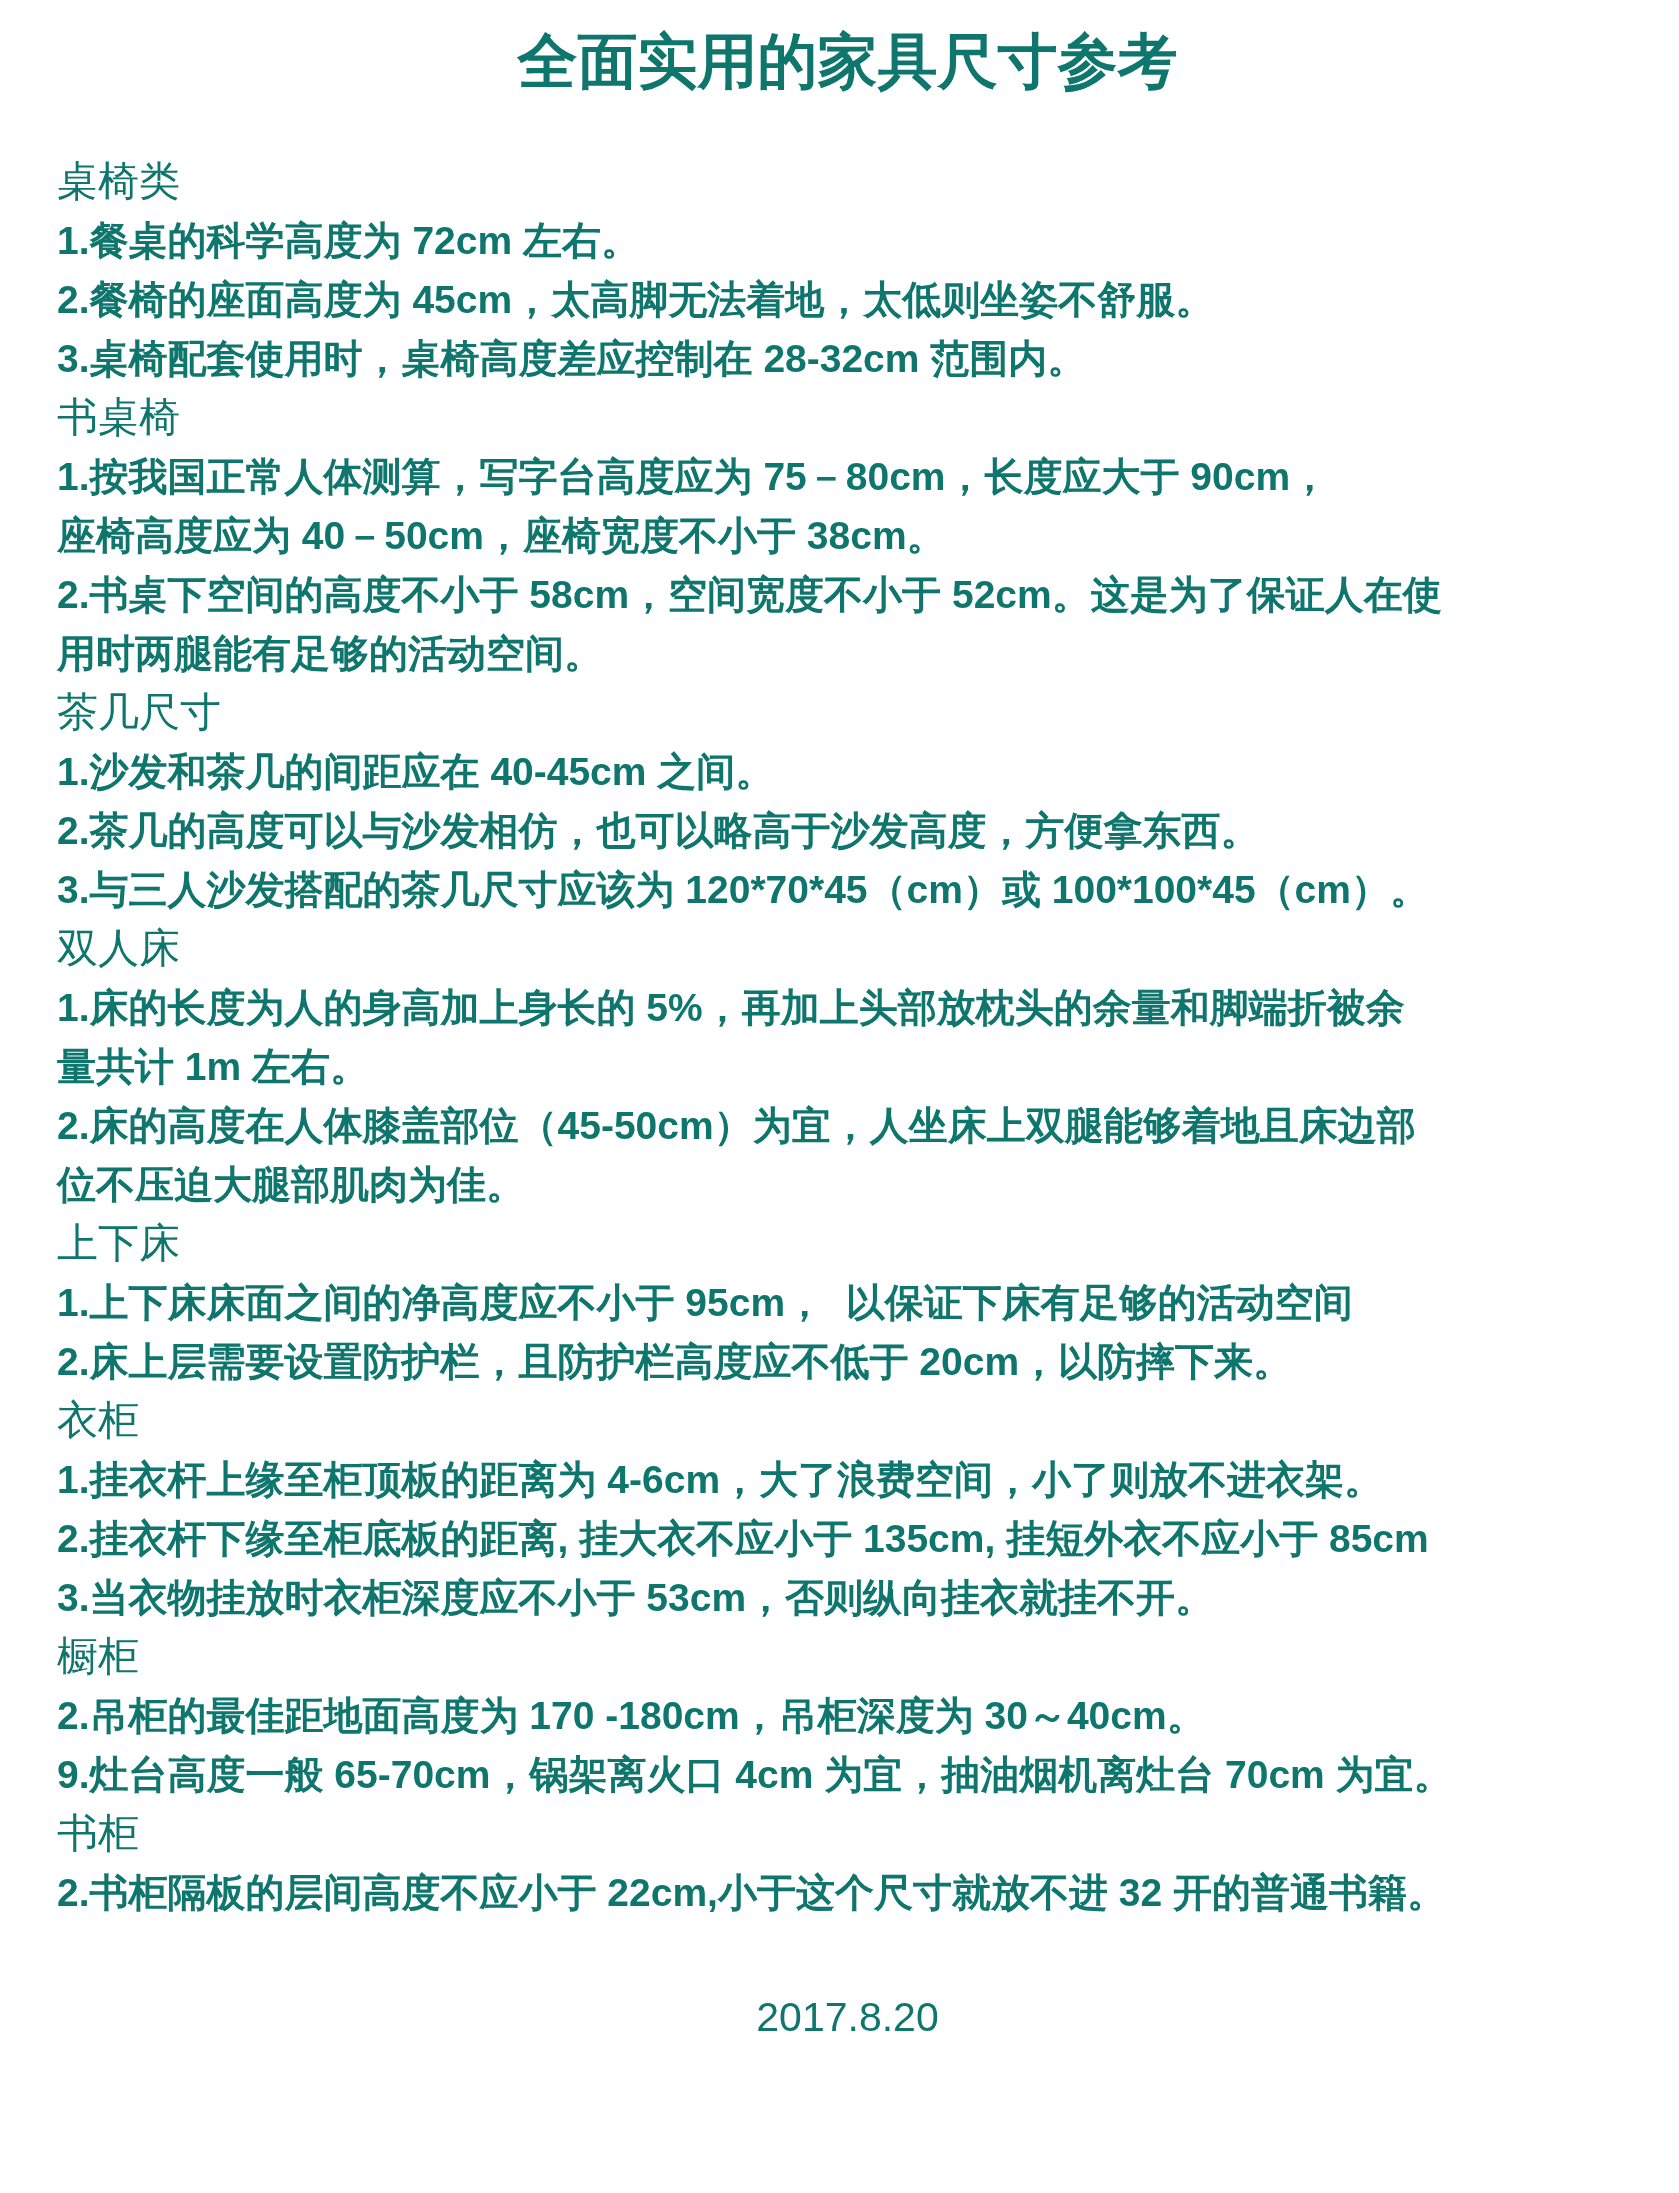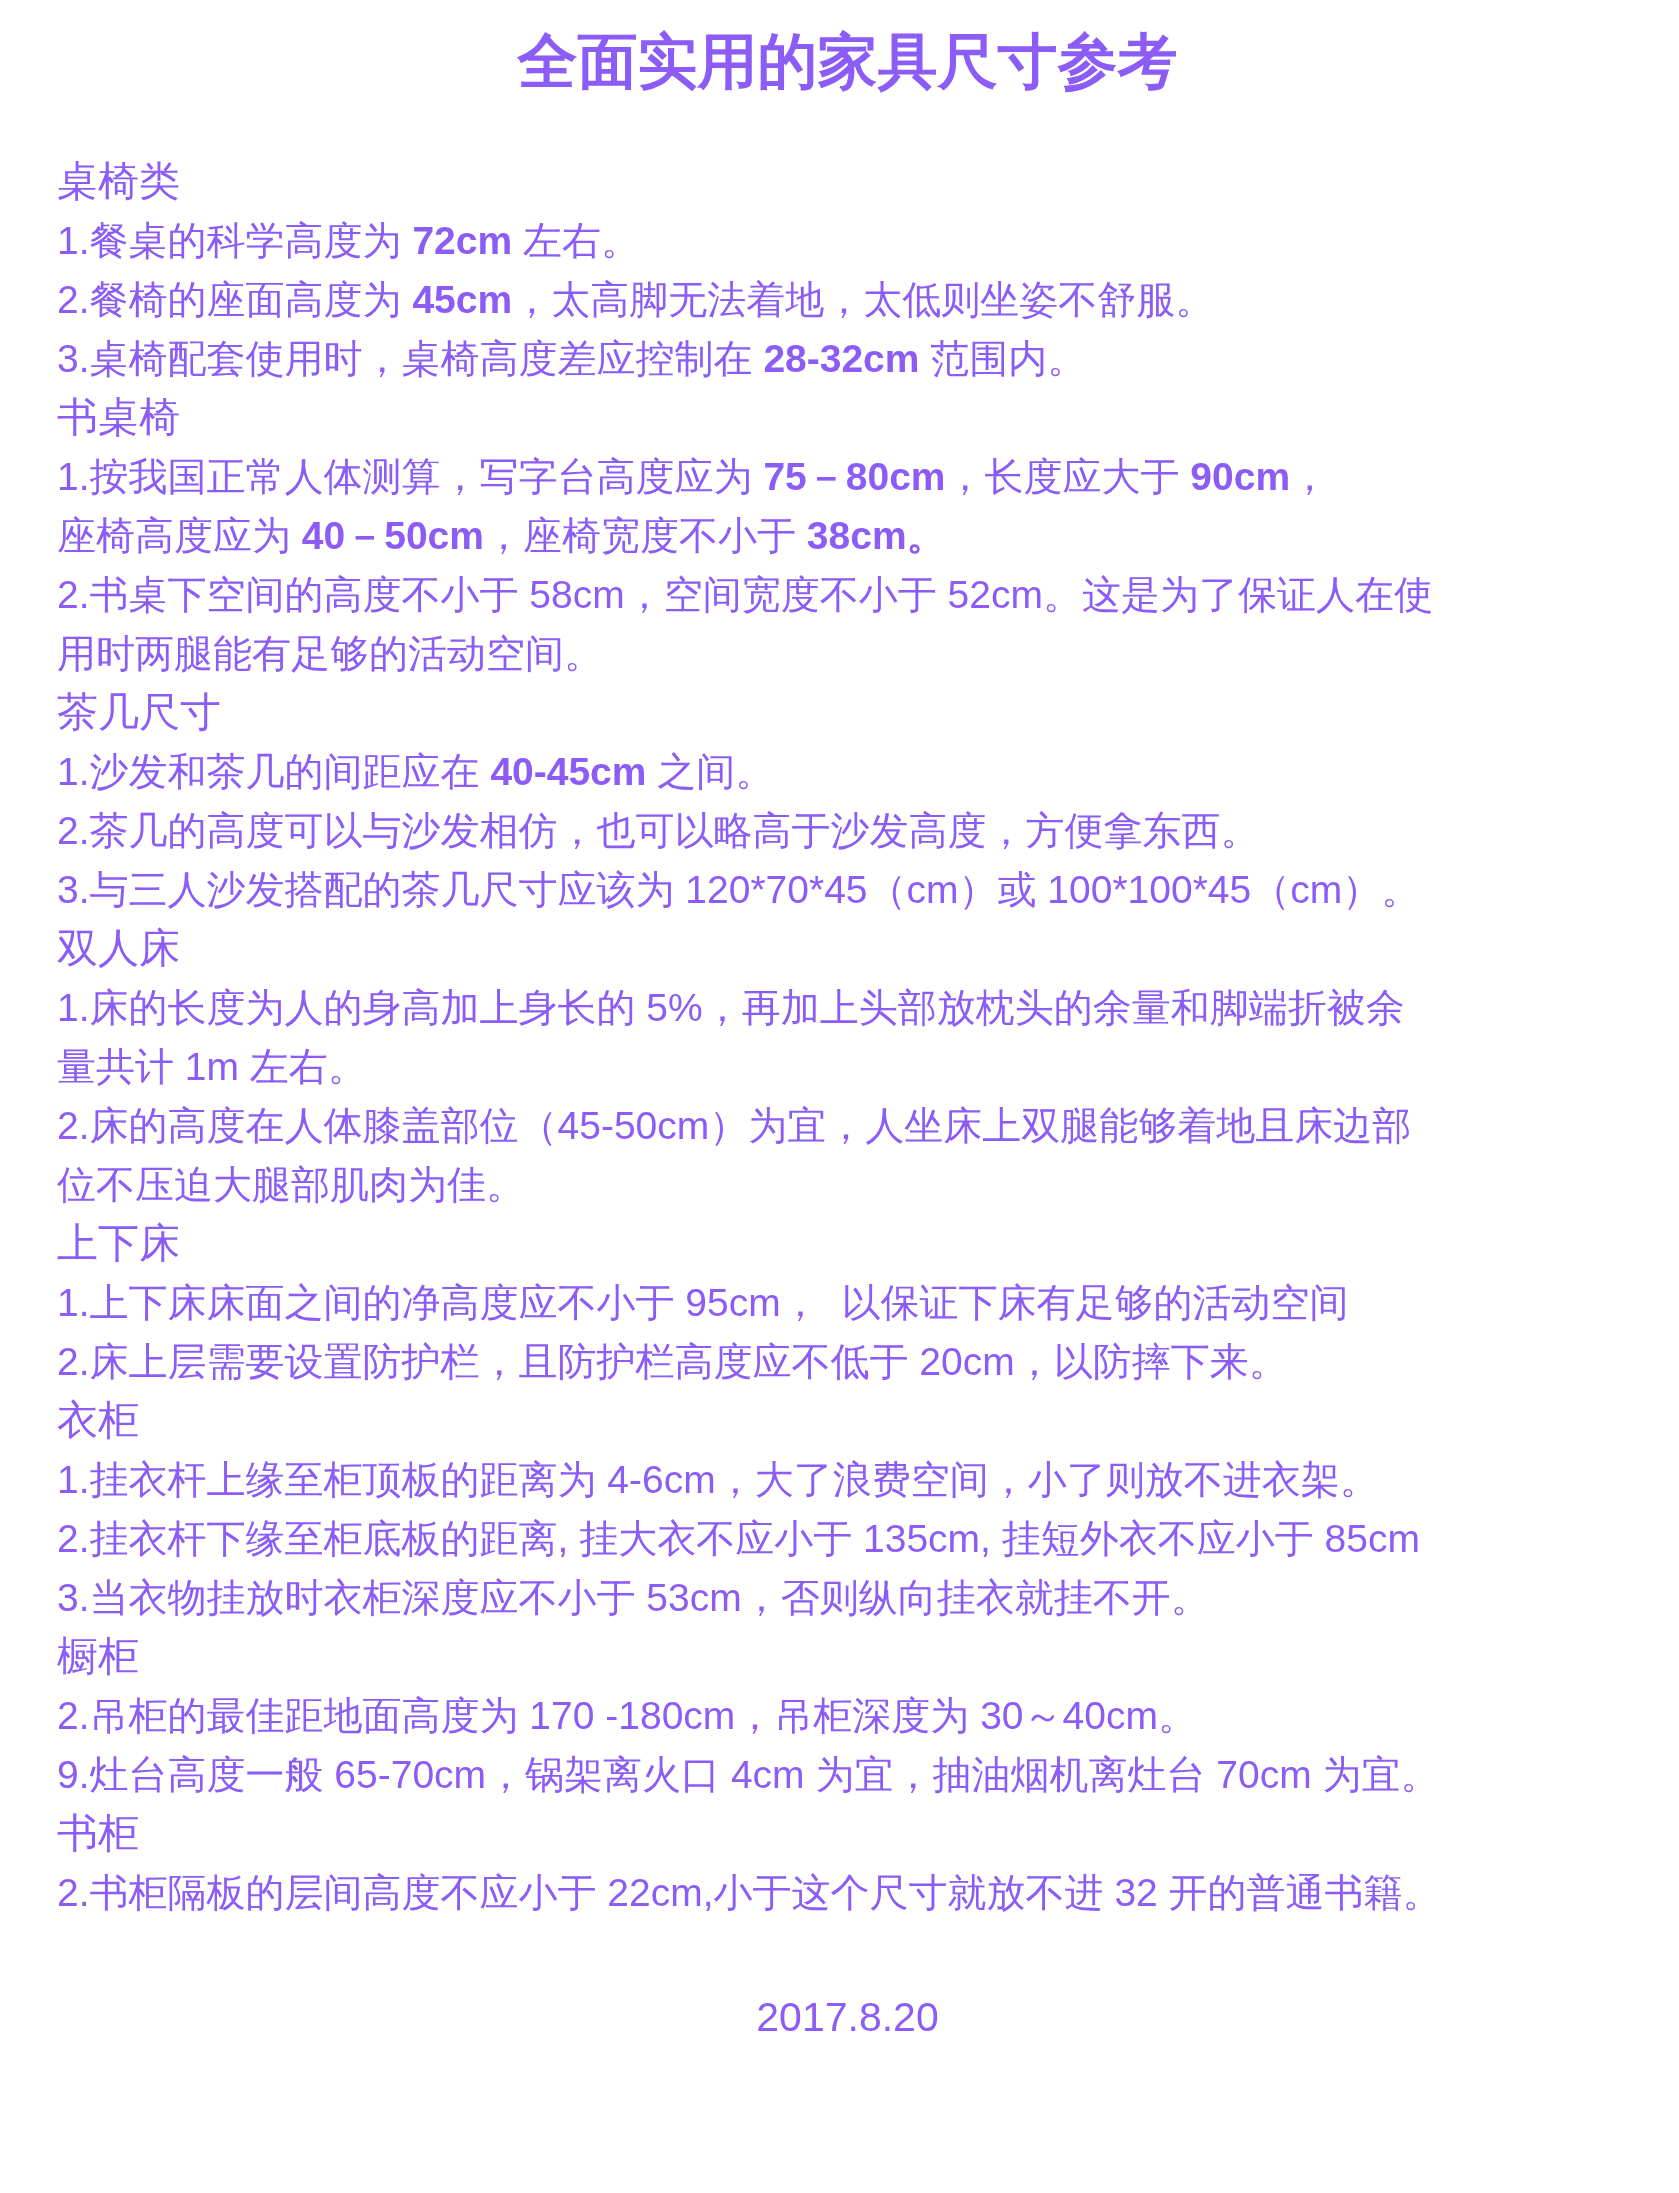--- a/index.html
+++ b/index.html
@@ -5,21 +5,21 @@
   html, body {
     margin: 0;
     padding: 0;
     background: #ffffff;
   }
   .page {
     position: relative;
     width: 1679px;
     height: 2194px;
     background: #ffffff;
-    color: #8b5cf6;
+    color: #0f766e;
     font-family: "Liberation Sans", sans-serif;
     box-sizing: border-box;
     padding: 20px 41px 0 57px;
     overflow: hidden;
   }
   .title {
     text-align: center;
     font-size: 60px;
     font-weight: bold;
     line-height: 84px;
@@ -29,21 +29,21 @@
     font-size: 41px;
     font-weight: normal;
     line-height: 59px;
     white-space: pre-wrap;
   }
   .doc-body .line {
     font-size: 39px;
     line-height: 59px;
     white-space: pre-wrap;
   }
-  .run { font-weight: normal; }
+  .run { font-weight: bold; }
   .run.bold { font-weight: bold; margin-top: 28px; }
   .date {
     text-align: center;
     font-size: 41px;
     line-height: 59px;
     margin-top: 66px;
     white-space: pre-wrap;
   }
 </style>
 </head>

